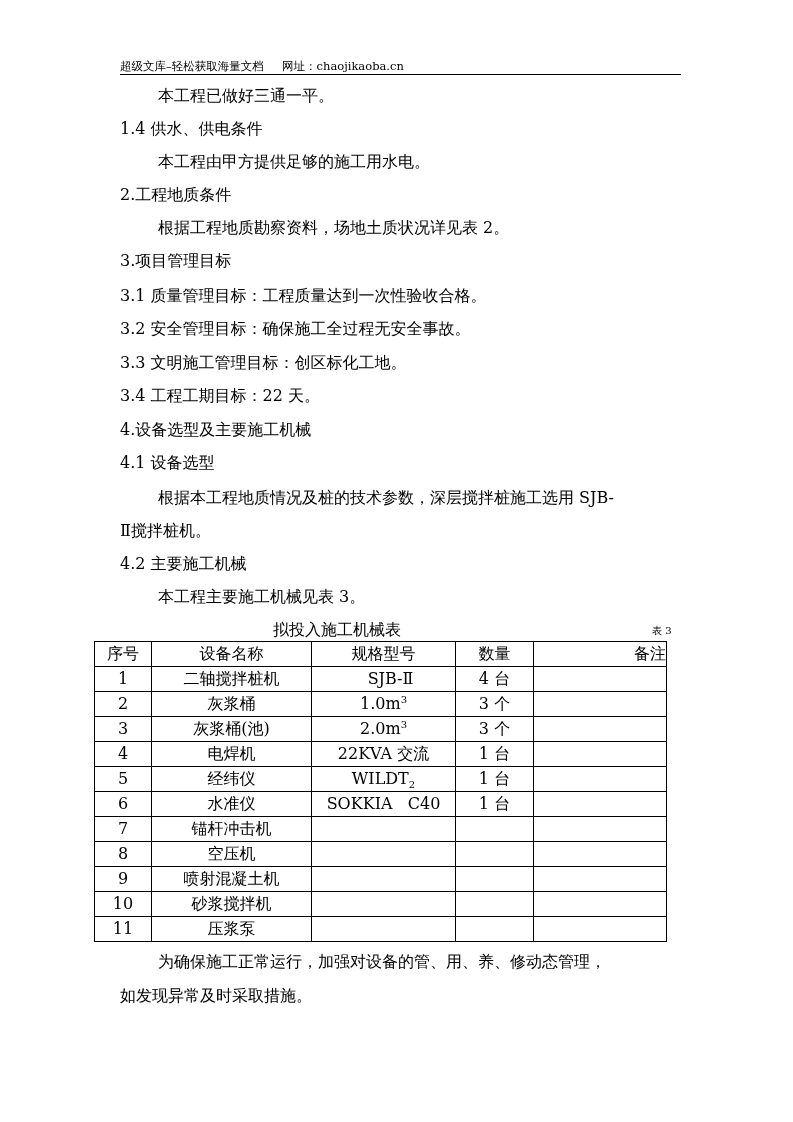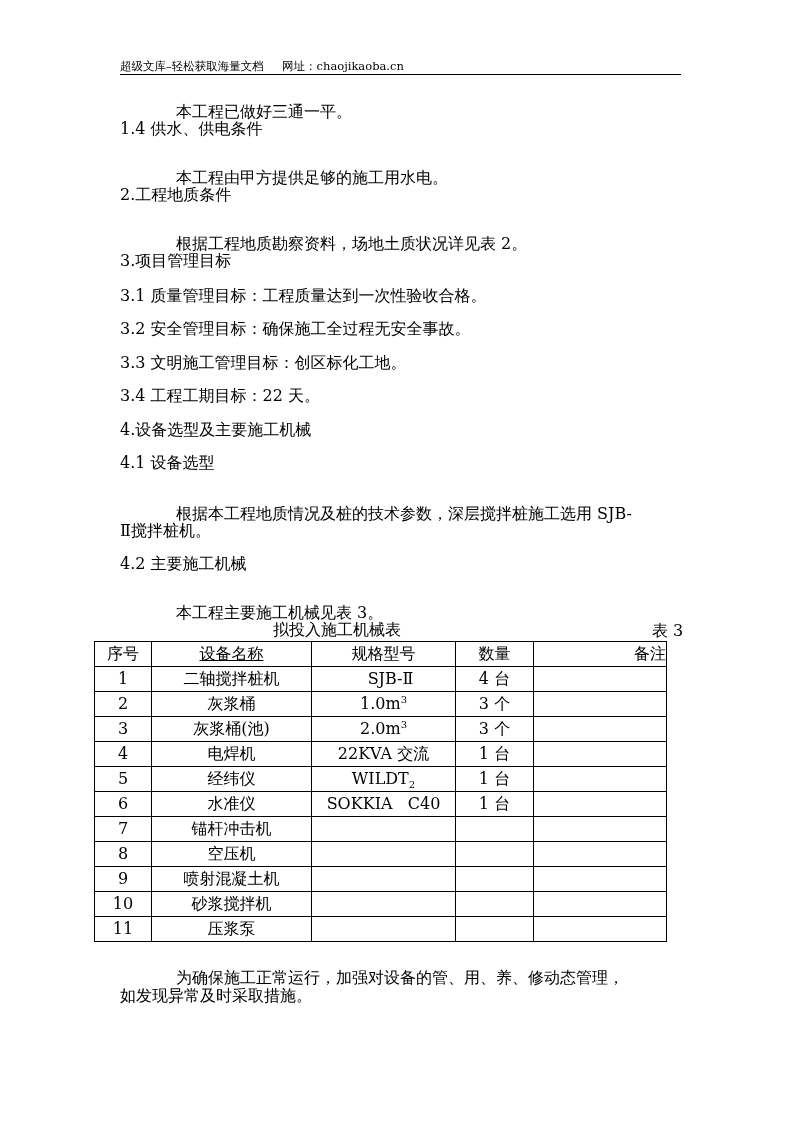--- a/index.html
+++ b/index.html
@@ -3,28 +3,28 @@
 <meta charset="utf-8">
 <style>
   html, body { margin:0; padding:0; background:#ffffff; }
   body { width:793px; height:1122px; position:relative; overflow:hidden;
          font-family:"DejaVu Serif","Liberation Serif",serif; color:#000; }
   .header { position:absolute; left:120px; top:58px; width:561px; height:16px;
             font-size:11.5px; text-align:left; line-height:16px; }
   .header-rule { position:absolute; left:120px; top:74px; width:561px; height:0;
                  border-top:1px solid #000; }
   .line { position:absolute; left:120px; font-size:16px; line-height:20px; white-space:nowrap; }
-  .indent { left:176px;margin-top:16px; }
+  .indent { left:158px; }
   .caption { position:absolute; top:620px; left:273px; font-size:16px; line-height:20px; }
-  .caption-no { position:absolute; top:623px; left:652px; font-size:16px; line-height:16px; }
+  .caption-no { position:absolute; top:623px; left:652px; font-size:10px; line-height:16px; }
   table { position:absolute; left:94px; top:641px; border-collapse:collapse;
           font-size:16px; }
   td, th { border:1px solid #000; height:24px; padding:0; text-align:center;
            font-weight:normal; line-height:24px; white-space:nowrap; }
-  .c1 { width:56px; } .c2 { width:159px;text-decoration:underline; } .c3 { width:143px; }
+  .c1 { width:56px; } .c2 { width:159px; } .c3 { width:143px; }
   .c4 { width:77px; } .c5 { width:132px;text-align:right; }
   sup, sub { font-size:10px; line-height:0; }
 </style>
 </head>
 <body>
 
 <div class="header">
   <span>超级文库–轻松获取海量文档</span>&nbsp;&nbsp;&nbsp;&nbsp;
   <span>网址：chaojikaoba.cn</span>
 </div>

